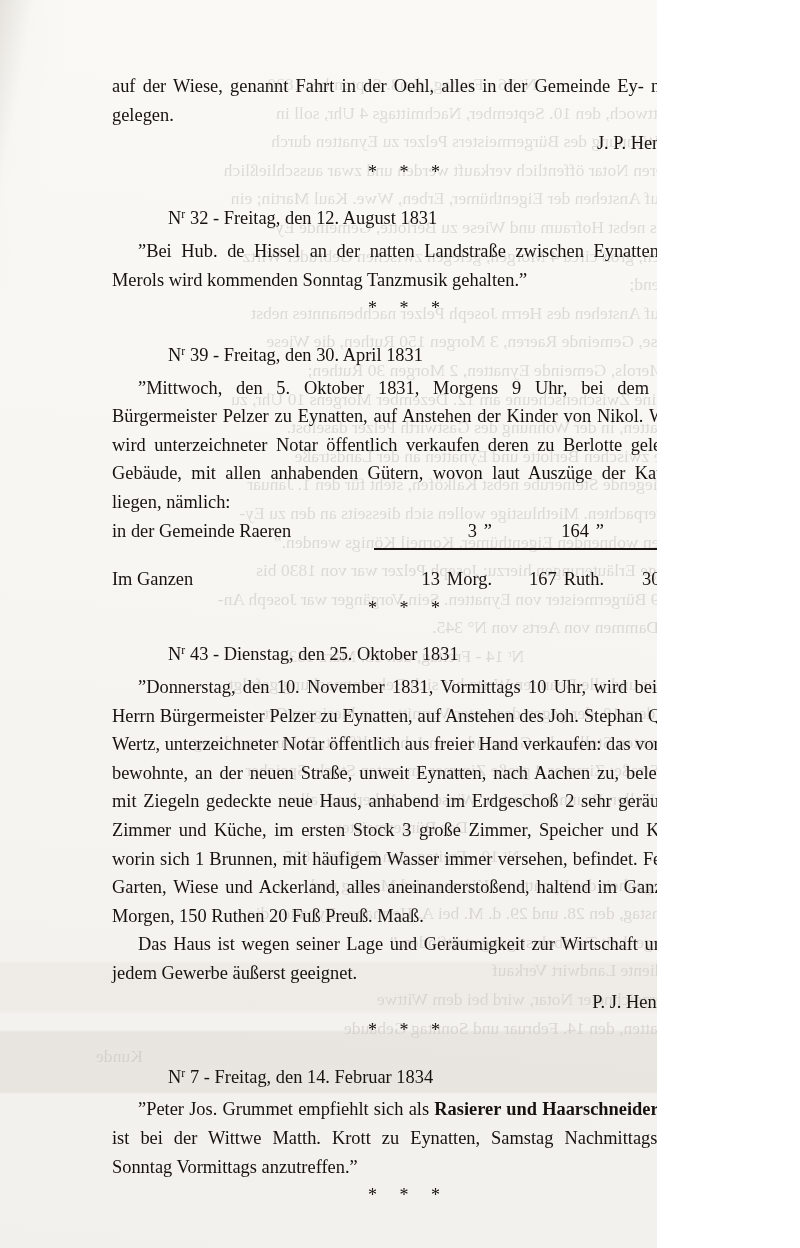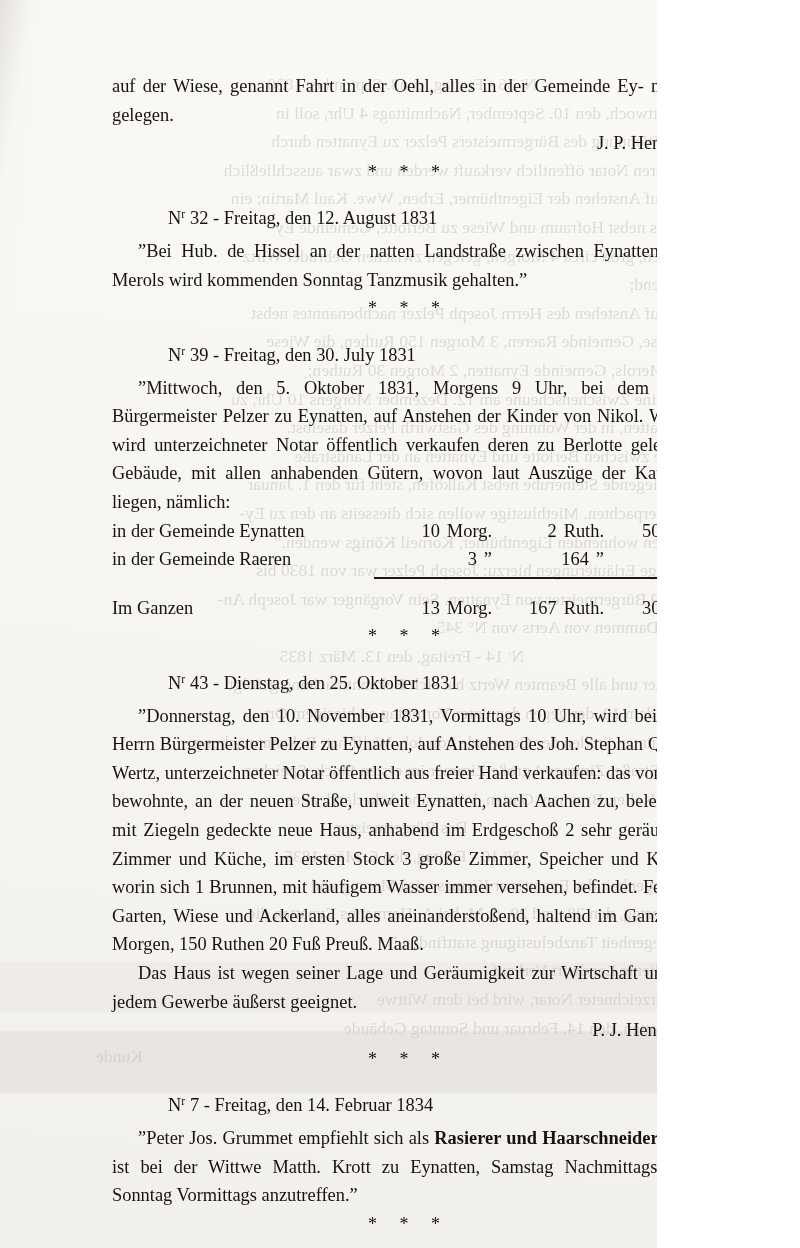--- a/index.html
+++ b/index.html
@@ -194,31 +194,25 @@
     <p class="stars">*  *  *</p>
 
     <div class="spacer-sm"></div>
 
     <p class="heading"><span>N</span><span class="sup">r</span> <span>32 - Freitag, den 12. August 1831</span></p>
     <p class="body ind">”Bei Hub. de Hissel an der natten Landstraße zwischen Eynatten und Merols wird kommenden Sonntag Tanzmusik gehalten.”</p>
     <p class="stars">*  *  *</p>
 
     <div class="spacer-sm"></div>
 
-    <p class="heading"><span>N</span><span class="sup">r</span> <span>39 - Freitag, den 30. July 1831</span></p>
+    <p class="heading"><span>N</span><span class="sup">r</span> <span>39 - Freitag, den 30. April 1831</span></p>
     <p class="body ind">”Mittwoch, den 5. Oktober 1831, Morgens 9 Uhr, bei dem Hrn. Bürgermeister Pelzer zu Eynatten, auf Anstehen der Kinder von Nikol. Wenn, wird unterzeichneter Notar öffentlich verkaufen deren zu Berlotte gelegene Gebäude, mit allen anhabenden Gütern, wovon laut Auszüge der Kataster liegen, nämlich:</p>
 
     <table class="ledger">
       <tbody>
-        <tr>
-          <td class="c-label">in der Gemeinde Eynatten</td>
-          <td class="c-morg n-morg w-morg"><span class="num">10</span><span class="unit">Morg.</span></td>
-          <td class="c-ruth n-ruth w-ruth"><span class="num">2</span><span class="unit">Ruth.</span></td>
-          <td class="c-fuss n-fuss w-fuss"><span class="num">50</span><span class="unit">Fuß</span></td>
-        </tr>
         <tr class="ruled">
           <td class="c-label">in der Gemeinde Raeren</td>
           <td class="c-morg n-morg w-morg"><span class="num">3</span><span class="ditto">”</span></td>
           <td class="c-ruth n-ruth w-ruth"><span class="num">164</span><span class="ditto">”</span></td>
           <td class="c-fuss n-fuss w-fuss"><span class="num">70</span><span class="ditto">”</span></td>
         </tr>
         <tr class="total">
           <td class="c-label">Im Ganzen</td>
           <td class="c-morg n-morg w-morg"><span class="num">13</span><span class="unit">Morg.</span></td>
           <td class="c-ruth n-ruth w-ruth"><span class="num">167</span><span class="unit">Ruth.</span></td>

